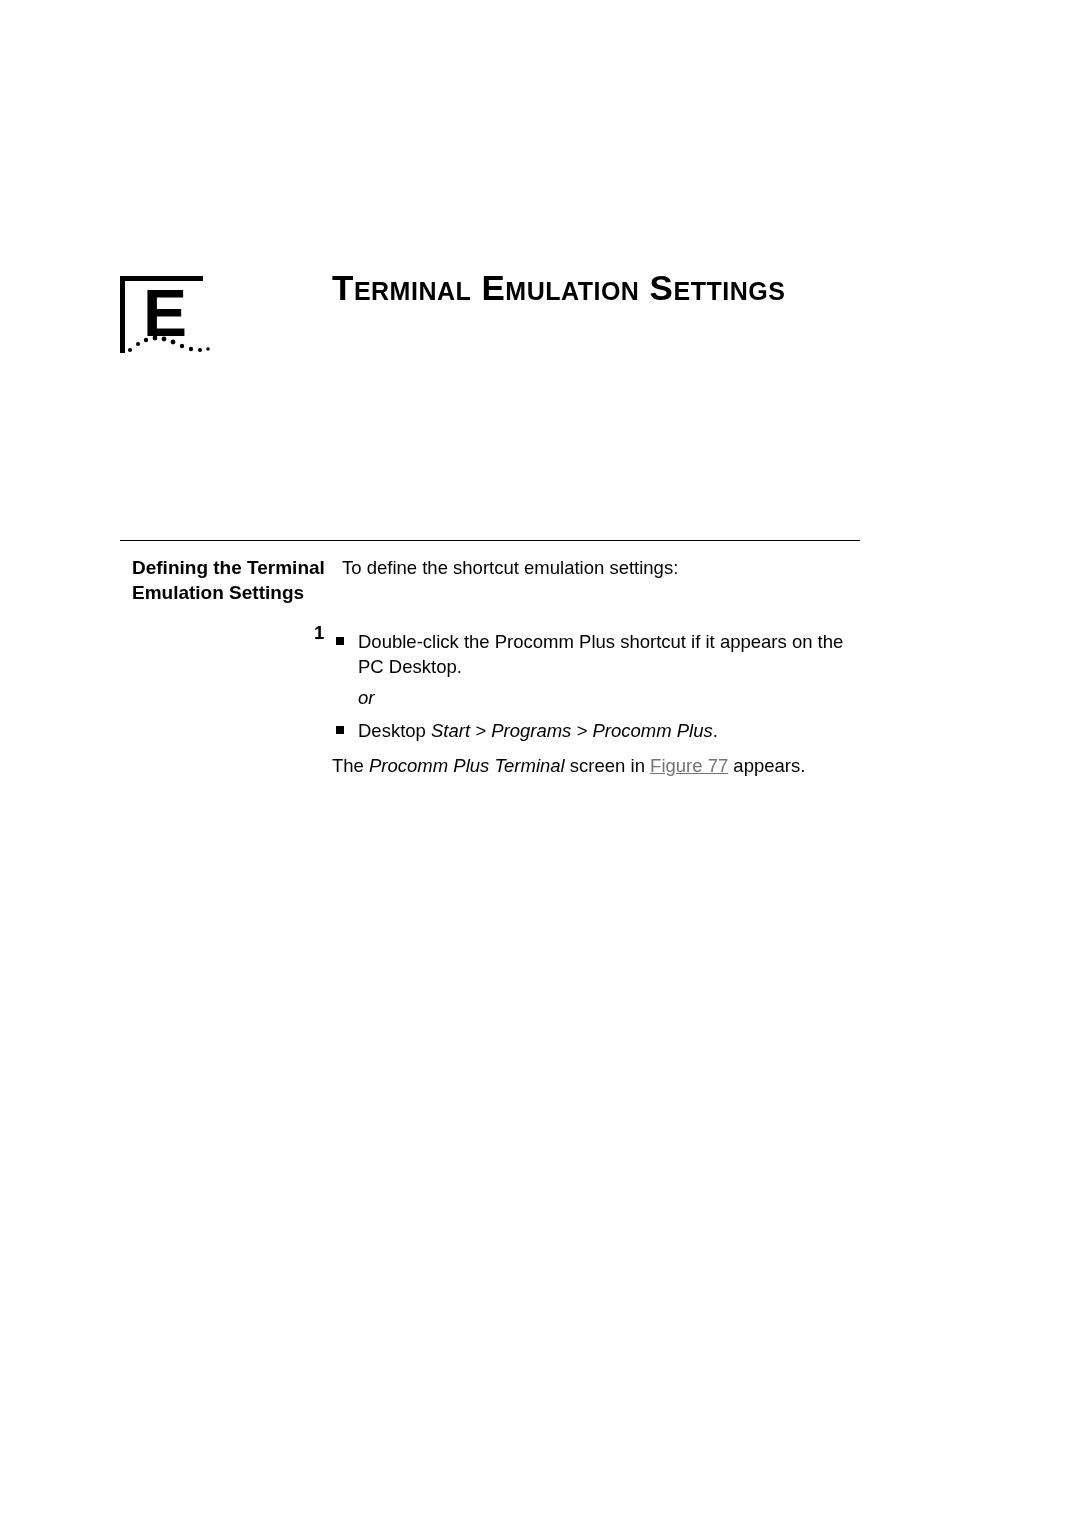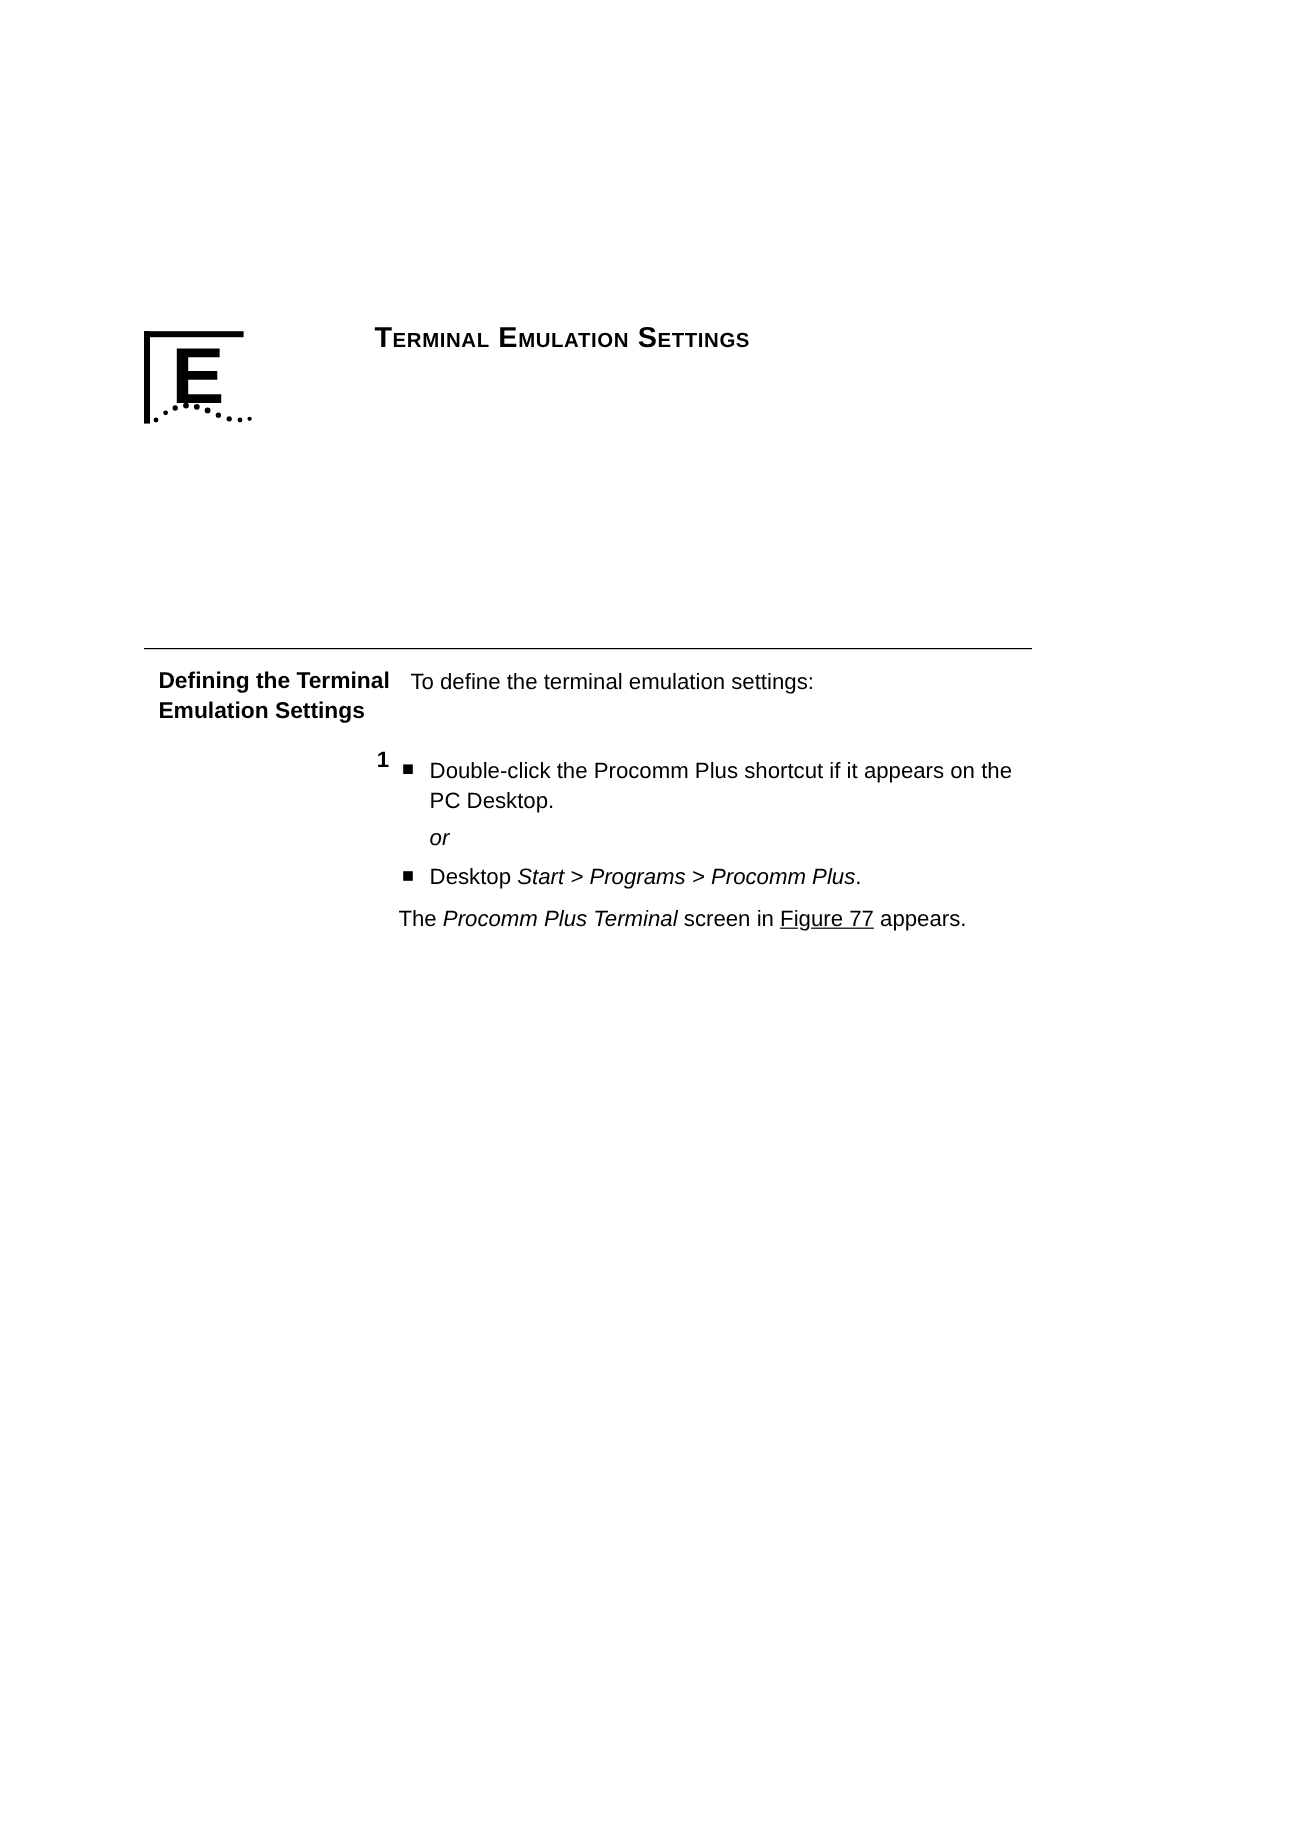--- a/index.html
+++ b/index.html
@@ -39,23 +39,23 @@
     top: -6px;
     letter-spacing: 1px;
   }
   .appendix-icon svg.dots {
     position: absolute;
     left: 6px;
     top: 58px;
   }
   .title {
     position: absolute;
-    left: 312px;
+    left: 332px;
     top: 268px;
-    font-size: 24px;
+    font-size: 35px;
     font-weight: 700;
     letter-spacing: 0.5px;
     font-variant: small-caps;
   }
   .intro {
     position: absolute;
     left: 342px;
     top: 450px;
     width: 510px;
     font-size: 18.5px;
@@ -113,21 +113,21 @@
     height: 8px;
     background: #000;
   }
   .or {
     font-style: italic;
     margin-left: 26px;
     margin-top: 6px;
   }
   .ital { font-style: italic; text-align: right; }
   .link {
-    color: #000000;
+    color: #737373;
     text-decoration: underline;
   }
   .final {
     margin-top: 10px;
   }
 </style>
 </head>
 <body>
 
 <div class="page">
@@ -150,21 +150,21 @@
     </svg>
   </div>
 
   <div class="title">Terminal Emulation Settings</div>
 
 
   <div class="rule"></div>
 
   <div class="side-heading">Defining the Terminal Emulation Settings</div>
 
-  <div class="lead-in">To define the terminal emulation settings:</div>
+  <div class="lead-in">To define the shortcut emulation settings:</div>
 
   <div class="step-num">1</div>
 
   <div class="step-body">
 
     <div class="bullet-row">
       <span class="sq"></span>
       <span>Double-click the Procomm Plus shortcut if it appears on the PC Desktop.</span>
     </div>
 

